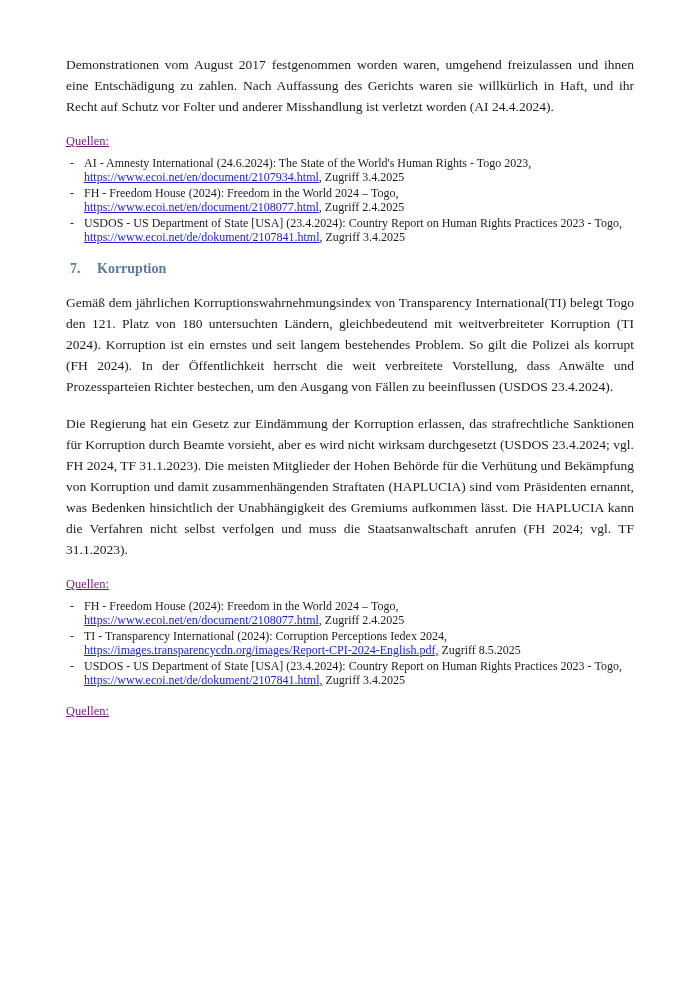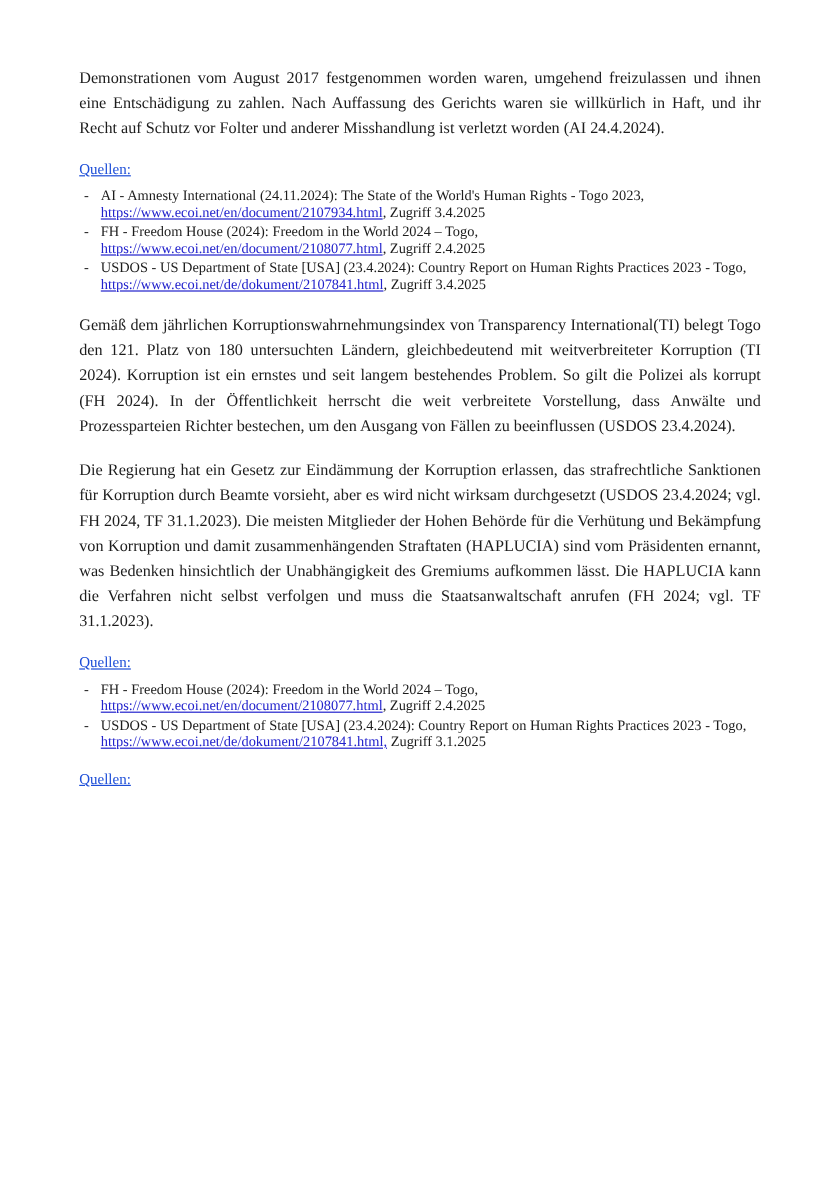--- a/index.html
+++ b/index.html
@@ -20,21 +20,21 @@
     line-height: 21px;
     text-align: justify;
     margin: 0 0 16px 0;
     color: #1c1c1c;
   }
   .sources-label {
     font-size: 12.5px;
     line-height: 16px;
     text-decoration: underline;
     margin: 0 0 7px 0;
-    color: #1d4ed8;
+    color: #701a75;
   }
   ul.sources {
     list-style: none;
     margin: 0 0 16px 0;
     padding: 0;
     font-size: 12px;
     line-height: 14px;
     color: #1c1c1c;
   }
   ul.sources li {
@@ -88,33 +88,37 @@
 </style>
 </head>
 <body>
 
 <div class="page">
 
   <p class="body">Demonstrationen vom August 2017 festgenommen worden waren, umgehend freizulassen und ihnen eine Entschädigung zu zahlen. Nach Auffassung des Gerichts waren sie willkürlich in Haft, und ihr Recht auf Schutz vor Folter und anderer Misshandlung ist verletzt worden (AI 24.4.2024).</p>
 
   <div class="sources-label">Quellen:</div>
   <ul class="sources">
-    <li><span>AI - Amnesty International (24.11.2024): The State of the World's Human Rights - Togo 2023, </span><a href="#" class="src-link">https://www.ecoi.net/en/document/2107934.html</a><span>, Zugriff 3.4.2025</span></li>
+    <li><span>AI - Amnesty International (24.6.2024): The State of the World's Human Rights - Togo 2023, </span><a href="#" class="src-link">https://www.ecoi.net/en/document/2107934.html</a><span>, Zugriff 3.4.2025</span></li>
     <li><span>FH - Freedom House (2024): Freedom in the World 2024 – Togo, </span><a href="#" class="src-link">https://www.ecoi.net/en/document/2108077.html</a><span>, Zugriff 2.4.2025</span></li>
     <li><span>USDOS - US Department of State [USA] (23.4.2024): Country Report on Human Rights Practices 2023 - Togo, </span><a href="#" class="src-link">https://www.ecoi.net/de/dokument/2107841.html</a><span>, Zugriff 3.4.2025</span></li>
   </ul>
 
+  <h2 class="section-heading">
+    <span class="h-num">7.</span><span class="h-title">Korruption</span>
+  </h2>
 
   <p class="body">Gemäß dem jährlichen Korruptionswahrnehmungsindex von Transparency International(TI) belegt Togo den 121. Platz von 180 untersuchten Ländern, gleichbedeutend mit weitverbreiteter Korruption (TI 2024). Korruption ist ein ernstes und seit langem bestehendes Problem. So gilt die Polizei als korrupt (FH 2024). In der Öffentlichkeit herrscht die weit verbreitete Vorstellung, dass Anwälte und Prozessparteien Richter bestechen, um den Ausgang von Fällen zu beeinflussen (USDOS 23.4.2024).</p>
   <p class="body">Die Regierung hat ein Gesetz zur Eindämmung der Korruption erlassen, das strafrechtliche Sanktionen für Korruption durch Beamte vorsieht, aber es wird nicht wirksam durchgesetzt (USDOS 23.4.2024; vgl. FH 2024, TF 31.1.2023). Die meisten Mitglieder der Hohen Behörde für die Verhütung und Bekämpfung von Korruption und damit zusammenhängenden Straftaten (HAPLUCIA) sind vom Präsidenten ernannt, was Bedenken hinsichtlich der Unabhängigkeit des Gremiums aufkommen lässt. Die HAPLUCIA kann die Verfahren nicht selbst verfolgen und muss die Staatsanwaltschaft anrufen (FH 2024; vgl. TF 31.1.2023).</p>
 
   <div class="sources-label">Quellen:</div>
   <ul class="sources">
     <li><span>FH - Freedom House (2024): Freedom in the World 2024 – Togo, </span><a href="#" class="src-link">https://www.ecoi.net/en/document/2108077.html</a><span>, Zugriff 2.4.2025</span></li>
-    <li><span>USDOS - US Department of State [USA] (23.4.2024): Country Report on Human Rights Practices 2023 - Togo, </span><a href="#" class="src-link">https://www.ecoi.net/de/dokument/2107841.html,</a><span> Zugriff 3.1.2025</span></li>
+    <li><span>TI - Transparency International (2024): Corruption Perceptions Iedex 2024, </span><a href="#" class="src-link">https://images.transparencycdn.org/images/Report-CPI-2024-English.pdf,</a><span> Zugriff 8.5.2025</span></li>
+    <li><span>USDOS - US Department of State [USA] (23.4.2024): Country Report on Human Rights Practices 2023 - Togo, </span><a href="#" class="src-link">https://www.ecoi.net/de/dokument/2107841.html,</a><span> Zugriff 3.4.2025</span></li>
   </ul>
 
 
 
   <div class="sources-label">Quellen:</div>
 
   <div class="footer">
     <span class="bfa">BFA</span><span>Bundesamt für Fremdenwesen und Asyl</span><span class="pg"><span>Seite</span> <b>10</b> <span>von</span> <b>20</b></span>
   </div>
 

